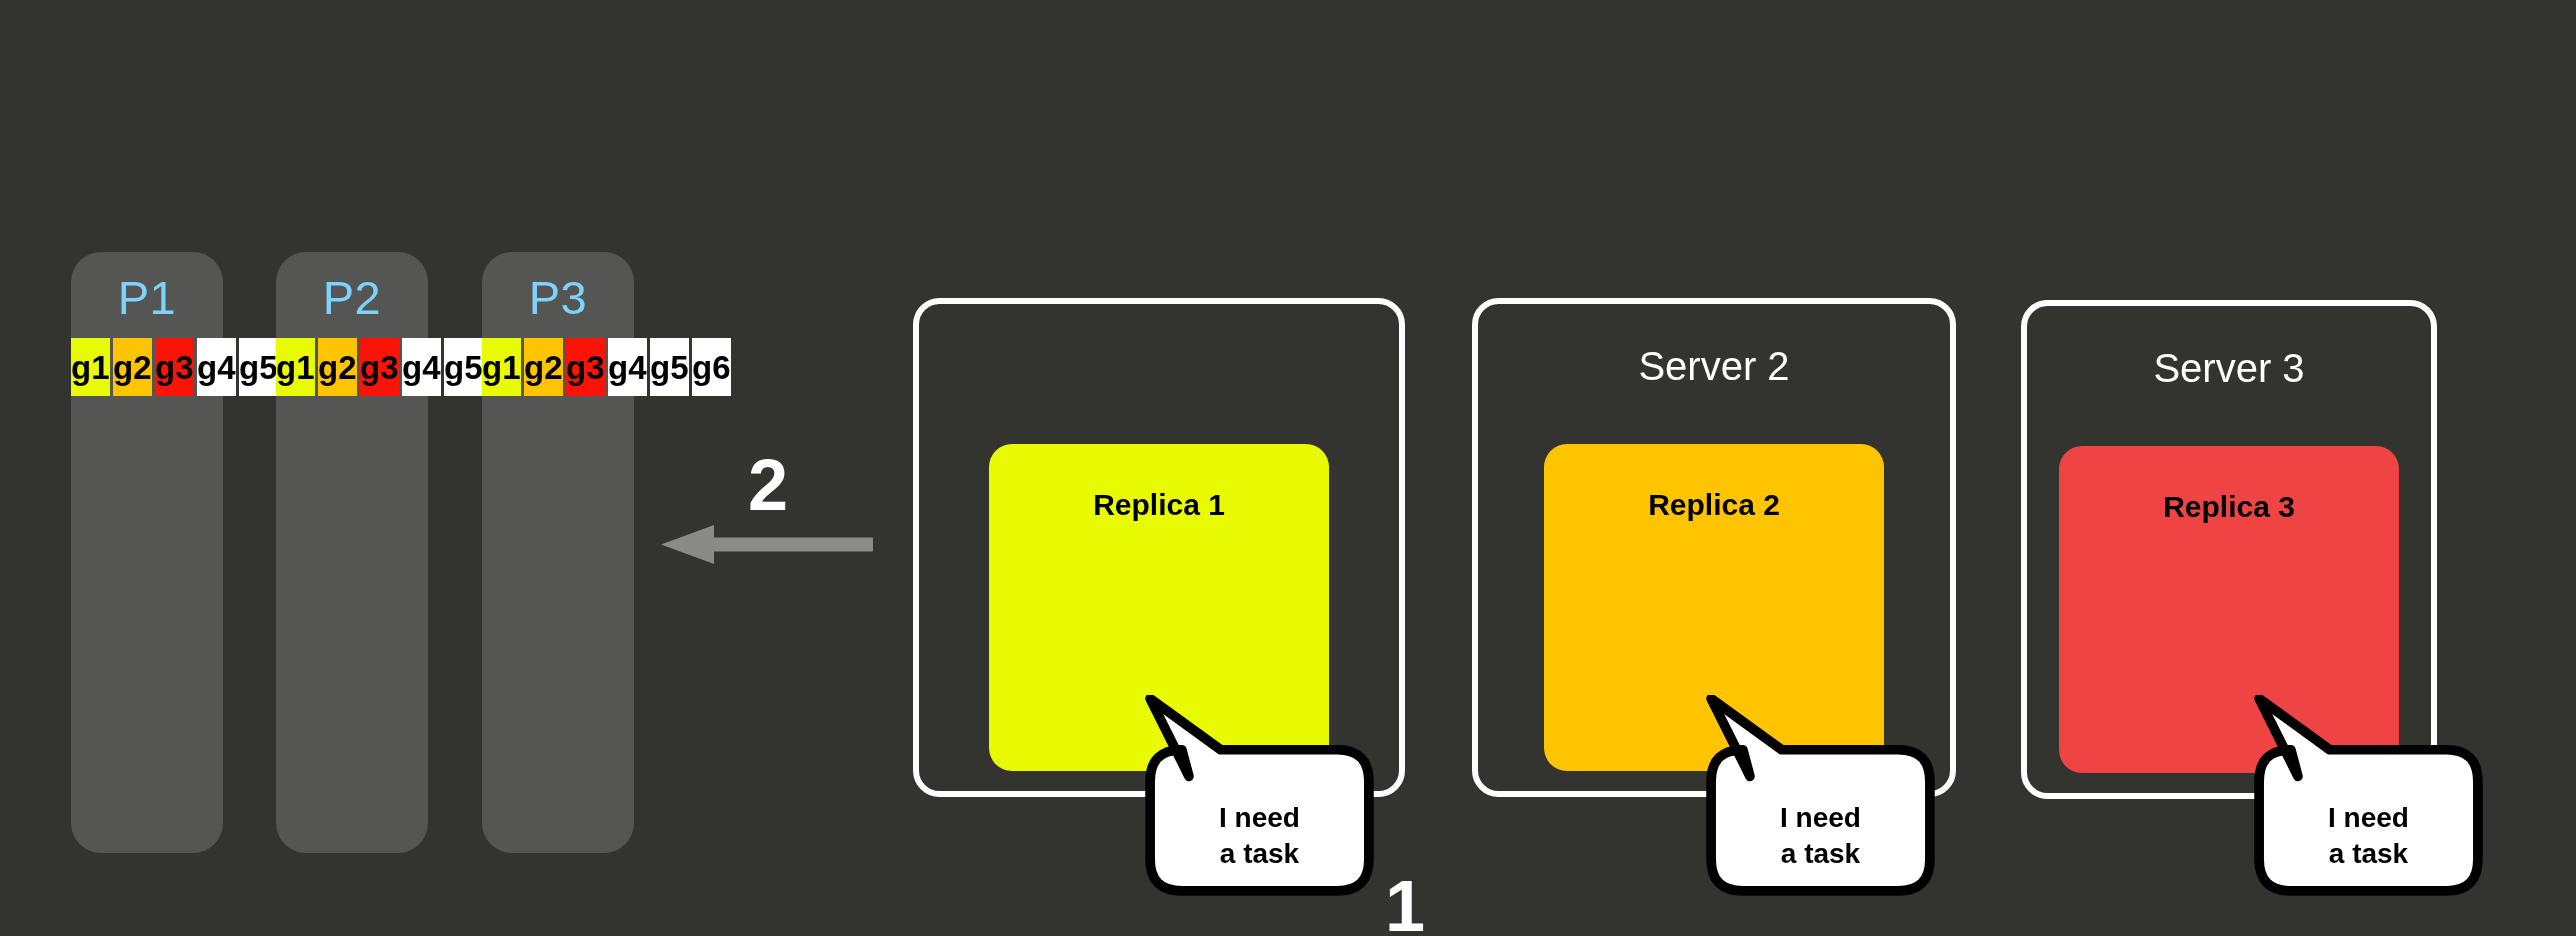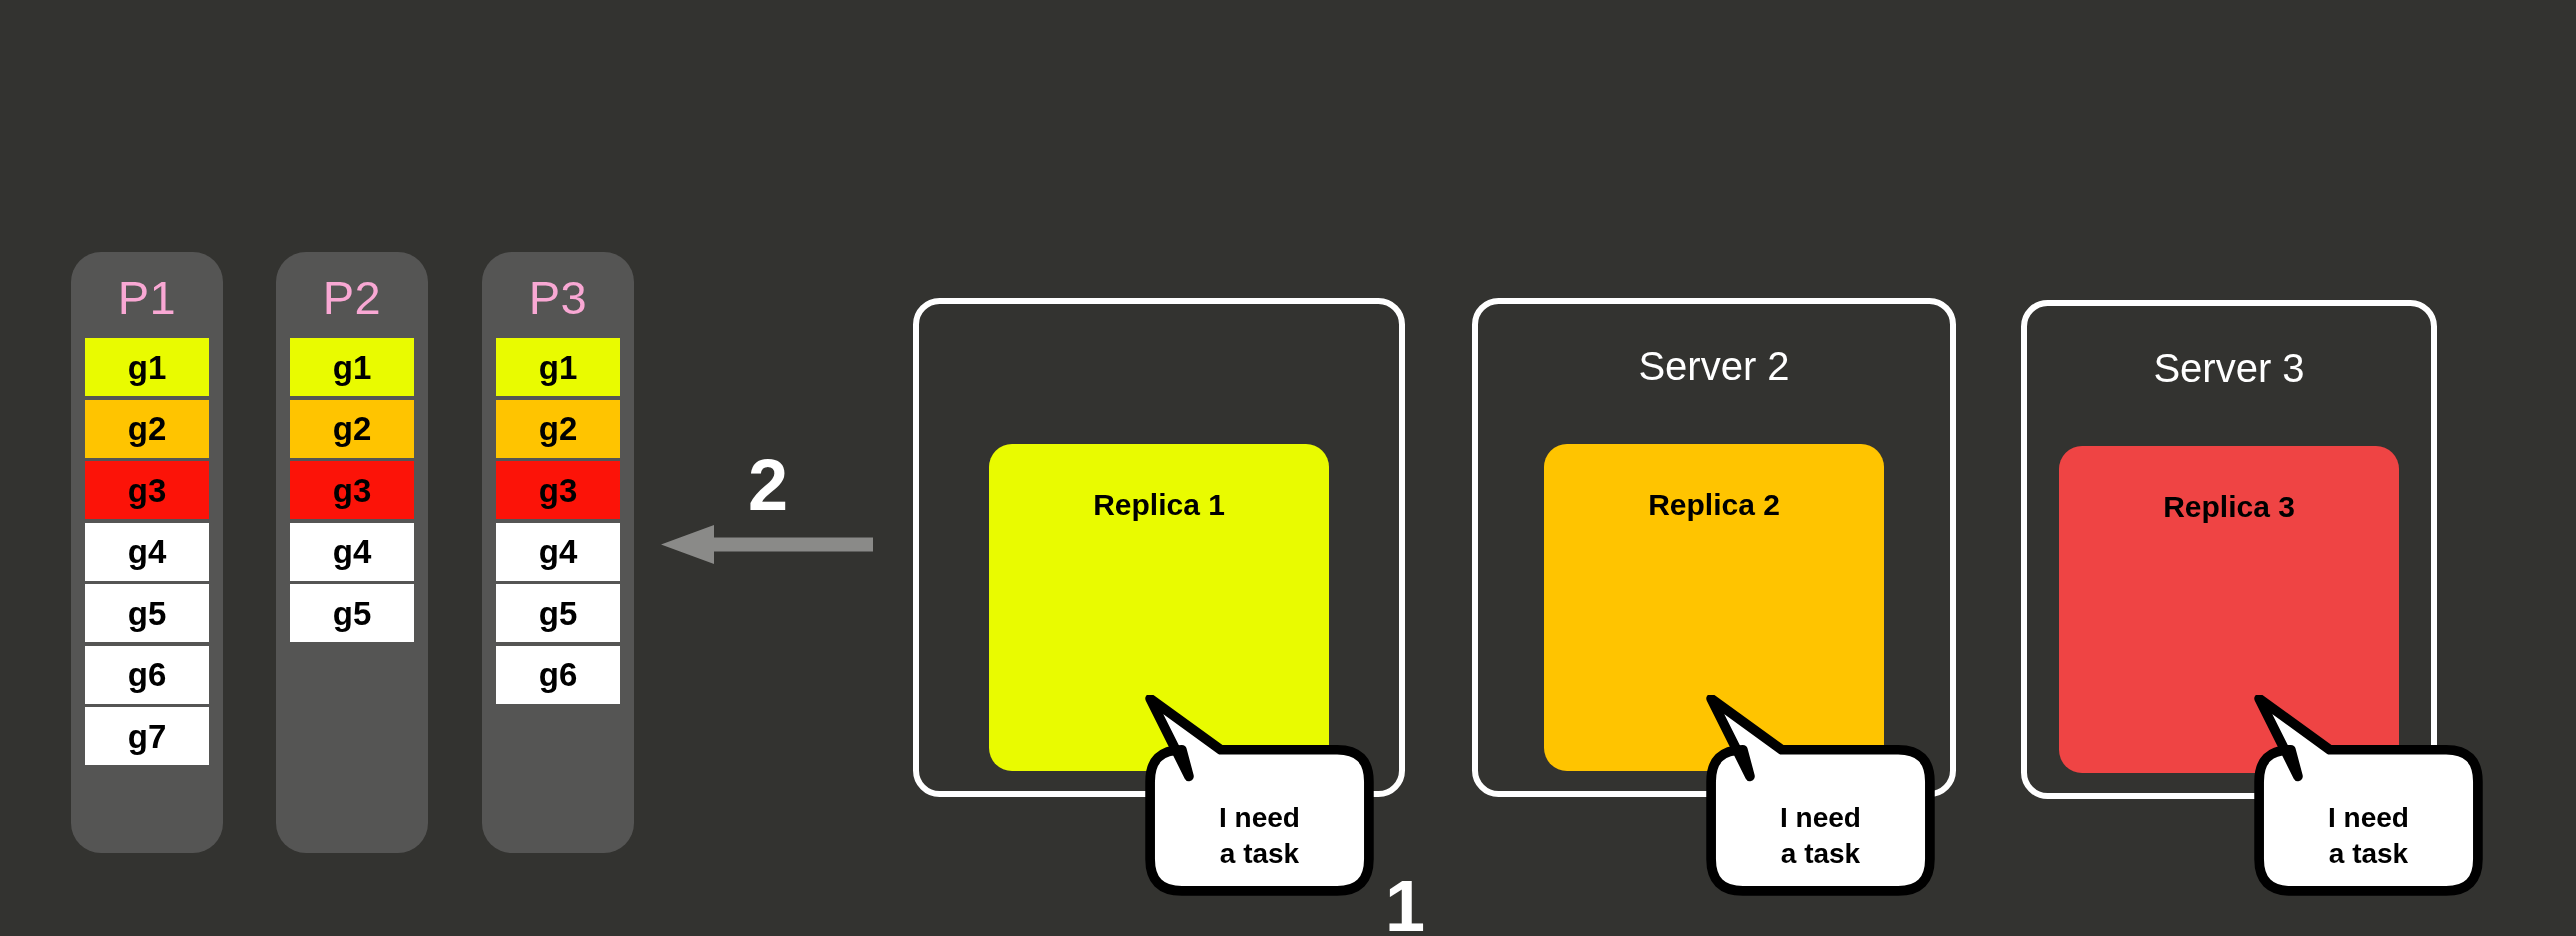--- a/index.html
+++ b/index.html
@@ -20,32 +20,32 @@
   .partition {
     position: absolute;
     background: #555554;
     border-radius: 30px;
     box-sizing: border-box;
     display: flex;
     flex-direction: column;
     align-items: center;
   }
   .partition-title {
-    color: #f9a8d4;
+    color: #7dd3fc;
     font-size: 47px;
     font-weight: 400;
     letter-spacing: 0.4px;
     line-height: 1;
     margin-top: 22px;
     margin-bottom: 17px;
     user-select: none;
   }
   .task-list {
     display: flex;
-    flex-direction: column;
+    flex-direction: row;
     width: 100%;
     align-items: center;
     gap: 3.5px;
   }
   .task {
     width: 124px;
     height: 58px;
     display: flex;
     align-items: center;
     justify-content: center;

